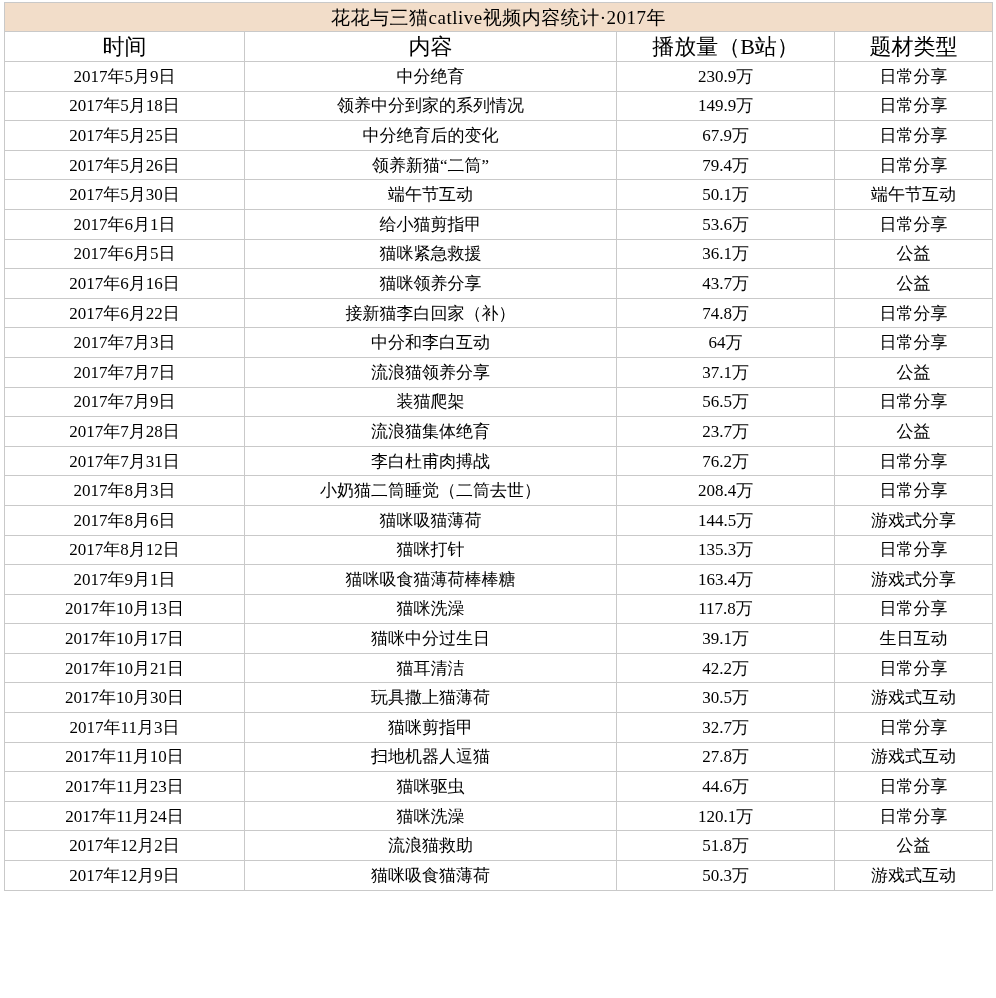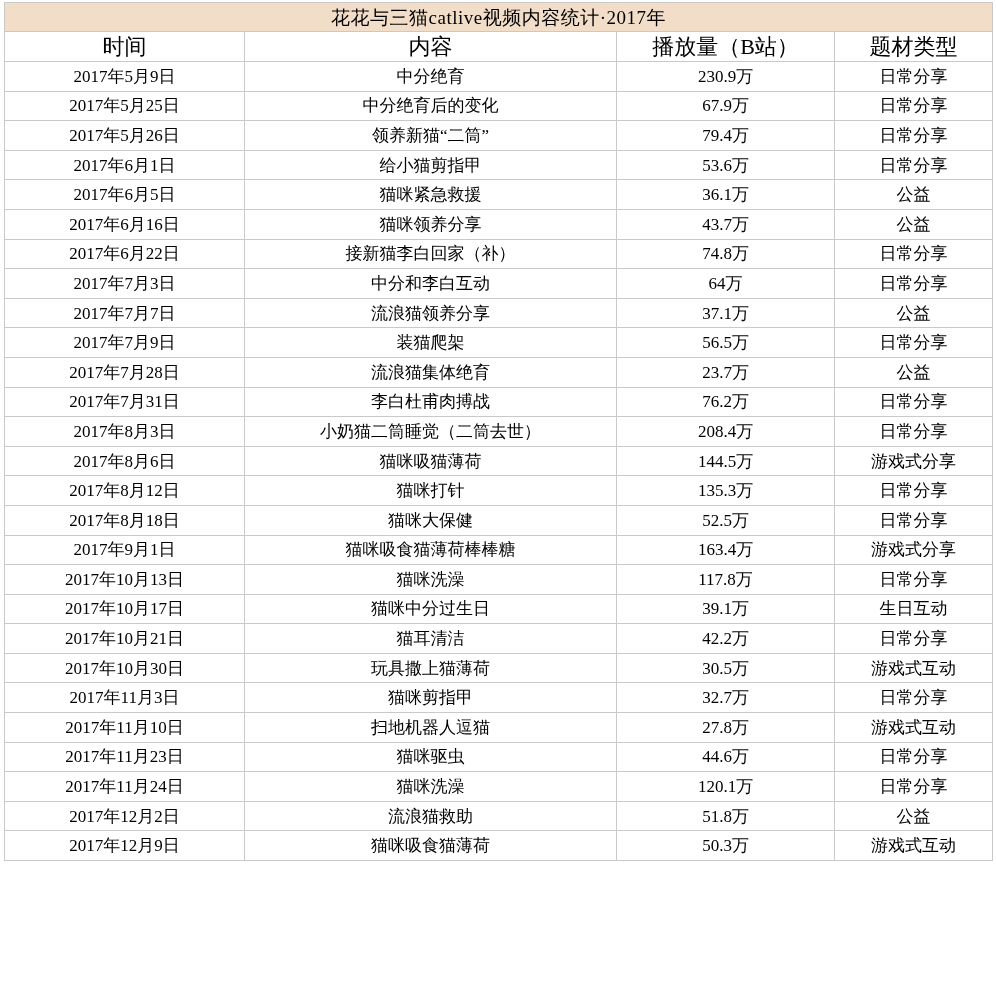--- a/index.html
+++ b/index.html
@@ -79,30 +79,42 @@
         <td>播放量（B站）</td>
         <td>题材类型</td>
       </tr>
     <tr class="data-row">
           <td>2017年5月9日</td>
           <td>中分绝育</td>
           <td>230.9万</td>
           <td>日常分享</td>
         </tr>
         <tr class="data-row">
+          <td>2017年5月18日</td>
+          <td>领养中分到家的系列情况</td>
+          <td>149.9万</td>
+          <td>日常分享</td>
+        </tr>
+        <tr class="data-row">
           <td>2017年5月25日</td>
           <td>中分绝育后的变化</td>
           <td>67.9万</td>
           <td>日常分享</td>
         </tr>
         <tr class="data-row">
           <td>2017年5月26日</td>
           <td>领养新猫“二筒”</td>
           <td>79.4万</td>
           <td>日常分享</td>
+        </tr>
+        <tr class="data-row">
+          <td>2017年5月30日</td>
+          <td>端午节互动</td>
+          <td>50.1万</td>
+          <td>端午节互动</td>
         </tr>
         <tr class="data-row">
           <td>2017年6月1日</td>
           <td>给小猫剪指甲</td>
           <td>53.6万</td>
           <td>日常分享</td>
         </tr>
         <tr class="data-row">
           <td>2017年6月5日</td>
           <td>猫咪紧急救援</td>
@@ -160,26 +172,20 @@
         <tr class="data-row">
           <td>2017年8月6日</td>
           <td>猫咪吸猫薄荷</td>
           <td>144.5万</td>
           <td>游戏式分享</td>
         </tr>
         <tr class="data-row">
           <td>2017年8月12日</td>
           <td>猫咪打针</td>
           <td>135.3万</td>
-          <td>日常分享</td>
-        </tr>
-        <tr class="data-row">
-          <td>2017年8月18日</td>
-          <td>猫咪大保健</td>
-          <td>52.5万</td>
           <td>日常分享</td>
         </tr>
         <tr class="data-row">
           <td>2017年9月1日</td>
           <td>猫咪吸食猫薄荷棒棒糖</td>
           <td>163.4万</td>
           <td>游戏式分享</td>
         </tr>
         <tr class="data-row">
           <td>2017年10月13日</td>

